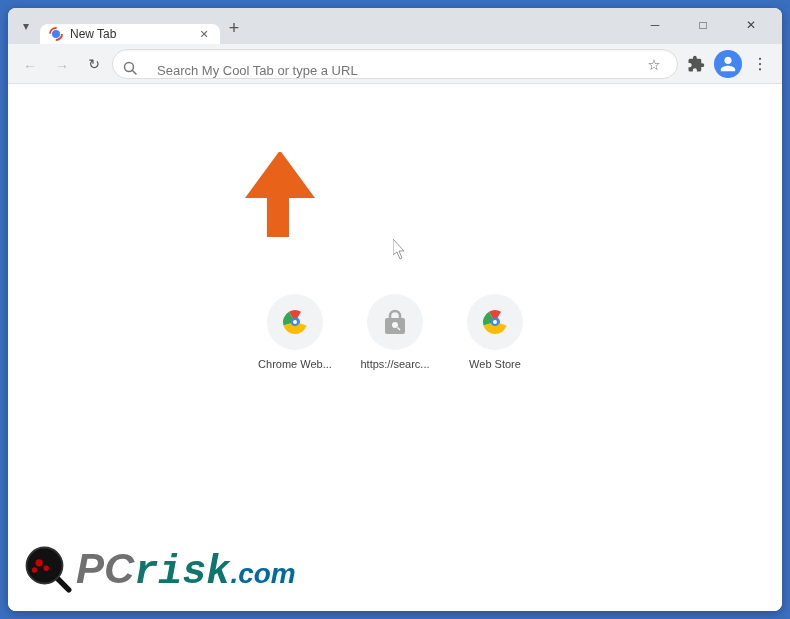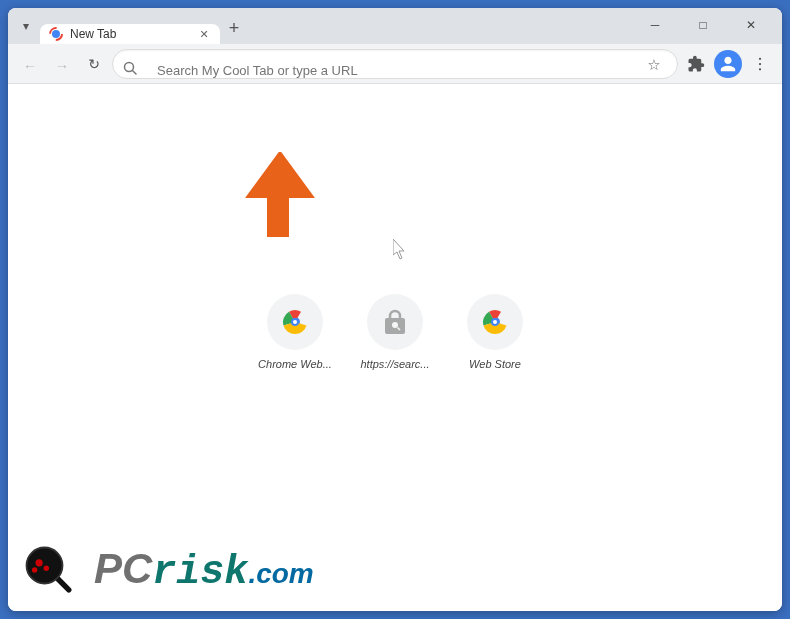--- a/index.html
+++ b/index.html
@@ -232,21 +232,20 @@
 
     
     .shortcuts-area {
       position: absolute;
       top: 210px;
       left: 50%;
       transform: translateX(-50%);
       display: flex;
       gap: 20px;
       align-items: flex-start;
-      font-style: italic;
     }
 
     .shortcut-item {
       display: flex;
       flex-direction: column;
       align-items: center;
       gap: 8px;
       cursor: pointer;
       width: 80px;
     }
@@ -275,21 +274,21 @@
       height: 28px;
     }
 
     
     .watermark {
       position: absolute;
       bottom: 14px;
       left: 14px;
       display: flex;
       align-items: center;
-      gap: 18px;
+      gap: 0;
     }
 
     .logo-icon {
       width: 54px;
       height: 54px;
     }
 
     .logo-text {
       font-size: 42px;
       font-weight: 900;

